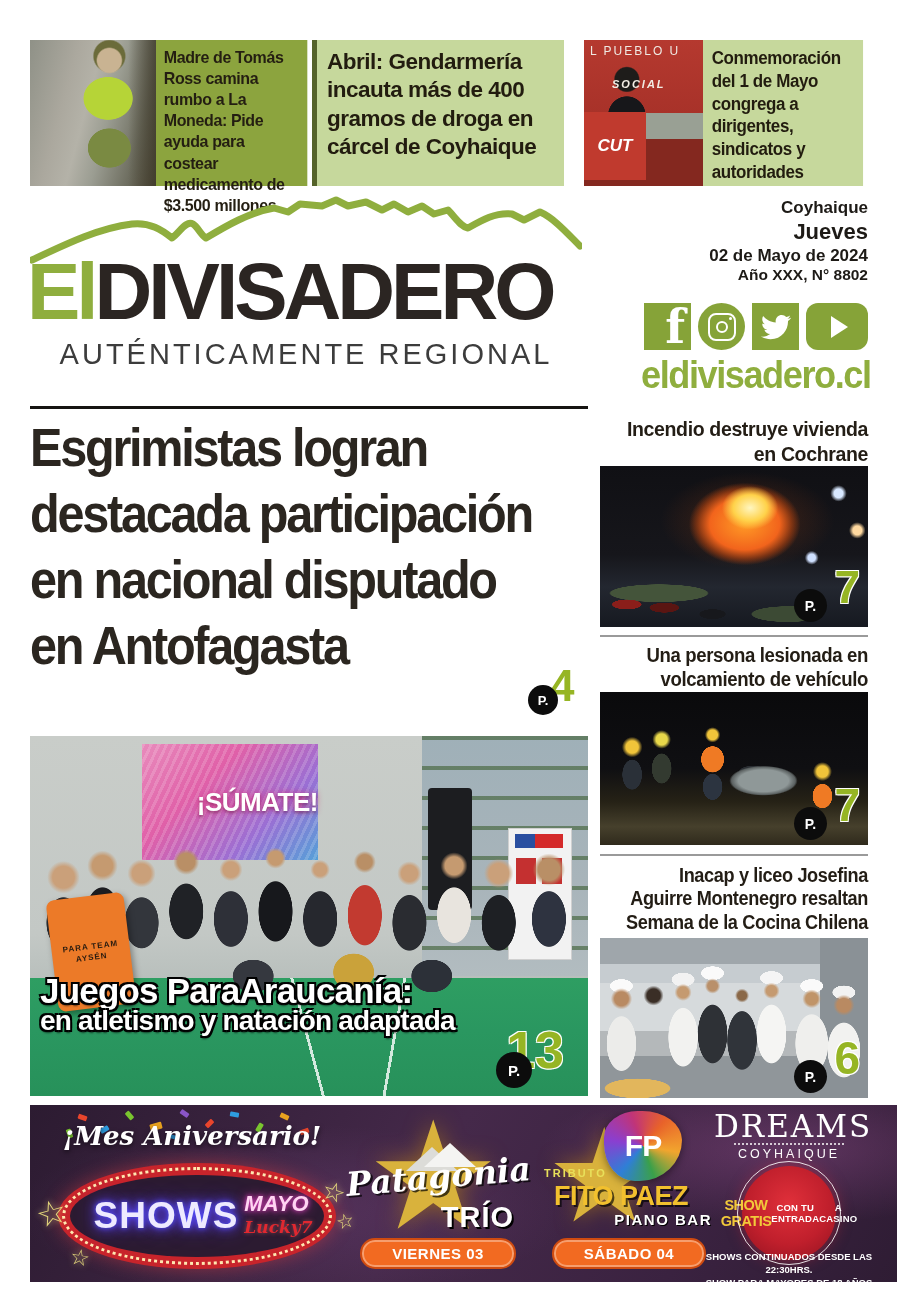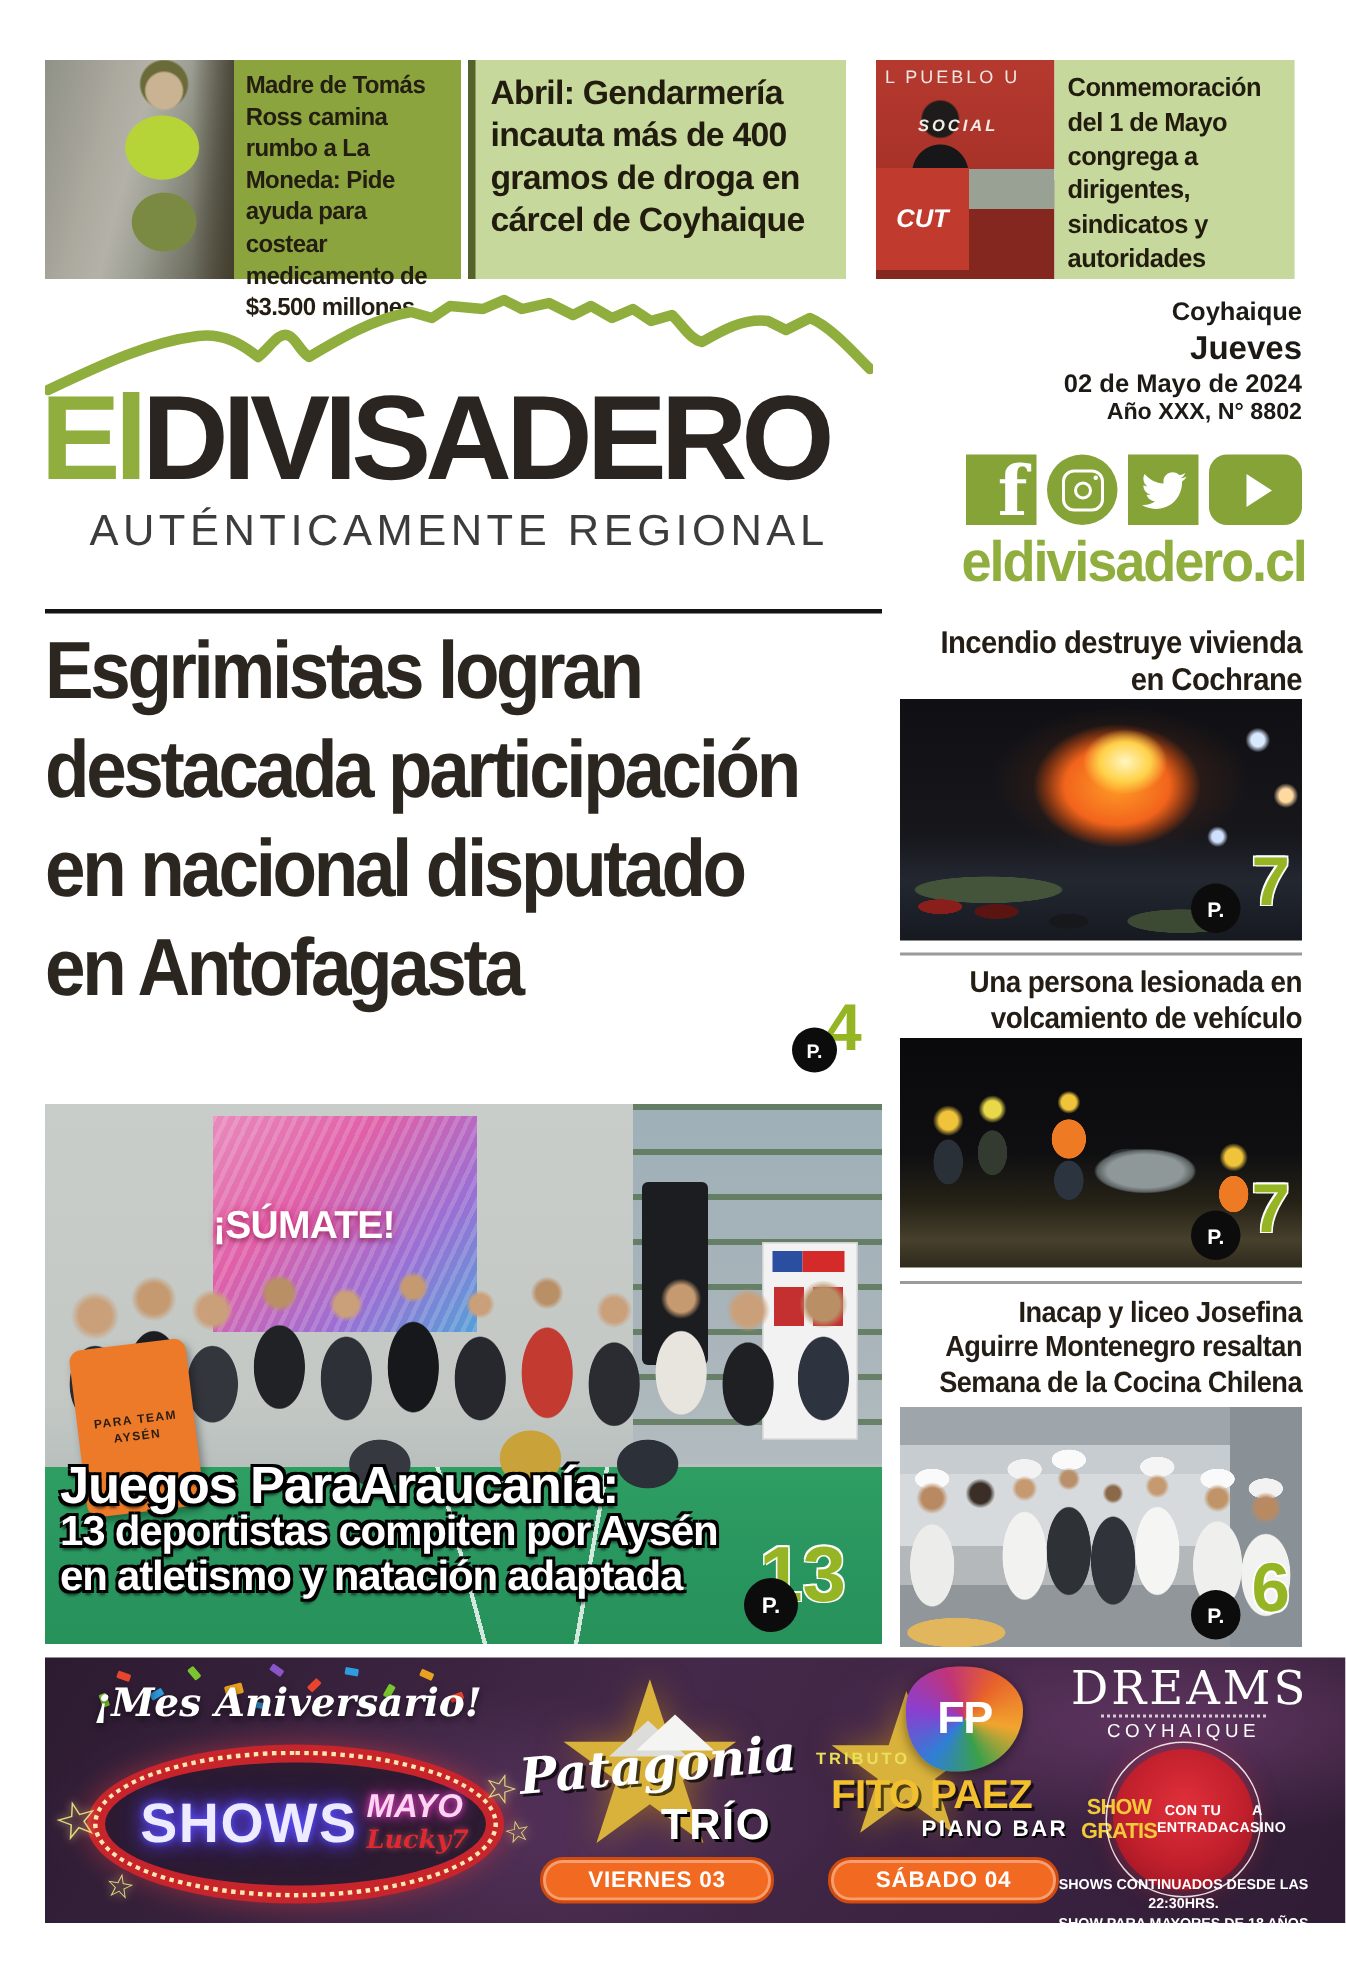--- a/index.html
+++ b/index.html
@@ -143,21 +143,21 @@
   .rdiv{left:600px;width:268px;height:2px;background:#9a9a9a;}
   .d1{top:635px;} .d2{top:854px;}
 
   
   .feature{left:30px;top:736px;width:558px;height:360px;overflow:hidden;
     background:linear-gradient(180deg,#c9cdc9 0%,#c3c8c5 55%,#b8bfbc 68%);}
   .f-wall{position:absolute;left:392px;top:0;width:166px;height:240px;
     background:
       repeating-linear-gradient(180deg, rgba(80,110,75,.75) 0 4px, transparent 4px 30px),
       linear-gradient(180deg,#9fb0b8 0%,#a8b4ba 60%,#b2bcc0 100%);}
-  .f-screen{position:absolute;left:112px;top:8px;width:176px;height:144px;display:flex;align-items:center;justify-content:flex-start;
+  .f-screen{position:absolute;left:112px;top:8px;width:176px;height:116px;display:flex;align-items:center;justify-content:flex-end;
     background:
       repeating-linear-gradient(115deg, rgba(255,255,255,.16) 0 3px, transparent 3px 7px),
       linear-gradient(135deg,#e88bbc 0%,#e060a8 35%,#9a6fd4 70%,#55a0d8 100%);}
   .f-screen span{color:#fff;font-weight:800;font-size:26px;letter-spacing:-.5px;
     text-shadow:0 0 6px rgba(220,40,120,.9),0 2px 3px rgba(0,0,0,.35);}
   .f-speaker{position:absolute;left:398px;top:52px;width:44px;height:122px;background:#1c1d20;border-radius:4px;}
   .f-banner{position:absolute;left:478px;top:92px;width:64px;height:132px;background:#f2f2f2;
     box-shadow:inset 0 0 0 1px #d0d0d0;}
   .f-banner i{position:absolute;left:7px;top:6px;width:20px;height:14px;background:#2a4fa0;display:block;}
   .f-banner em{position:absolute;left:27px;top:6px;width:28px;height:14px;background:#d42a2a;display:block;}
@@ -397,21 +397,20 @@
         <s></s>
       </div>
     <div class="f-floor"></div>
     <div class="f-crowd"></div>
     <div class="f-shirt">
       <span>PARA TEAM</span>
       <span>AYSÉN</span>
     </div>
     <div class="f-overlay">
       <div class="o1">Juegos ParaAraucanía:</div>
-      <div class="o2">13 deportistas compiten por Aysén</div>
       <div class="o3">en atletismo y natación adaptada</div>
     </div>
     <div class="pmark p13">
       <span class="pnum">13</span>
       <span class="pcirc">P.</span>
     </div>
   </div>
 
   <div class="abs ad">
     <div class="confetti">

